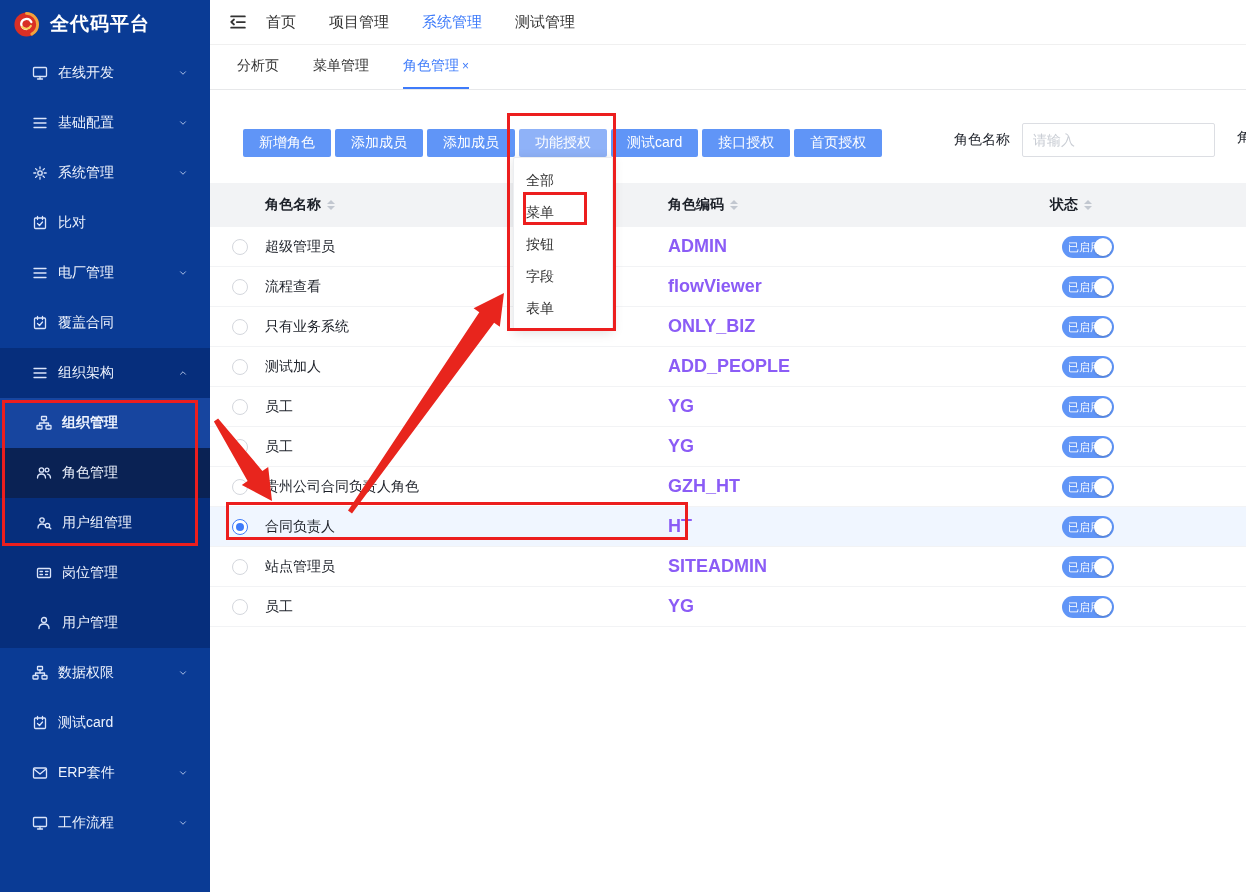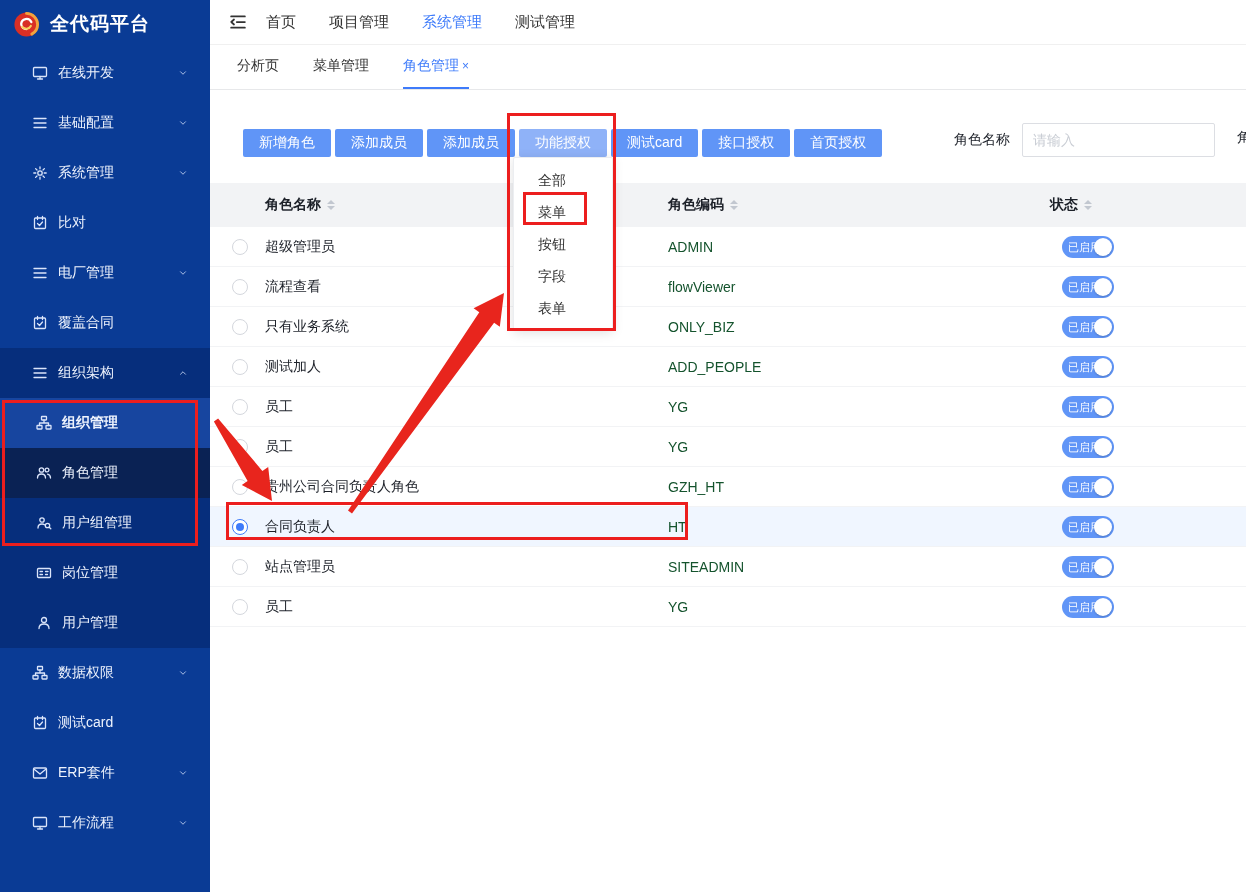--- a/index.html
+++ b/index.html
@@ -50,31 +50,31 @@
   .thead { margin-top:26px; height:44px; background:#f2f3f5; display:grid; grid-template-columns:33px 403px 382px 1fr; align-items:center; padding-left:22px; }
   .th { font-size:14px; font-weight:bold; color:#1d2129; display:flex; align-items:center; cursor:pointer; }
   .th:first-child { grid-column:2; }
   .sorter { display:inline-flex; flex-direction:column; margin-left:6px; gap:2px; }
   .sorter i { display:block; width:0; height:0; border-left:4px solid transparent; border-right:4px solid transparent; }
   .sorter .up { border-bottom:4px solid #c2c7d0; }
   .sorter .dn { border-top:4px solid #c2c7d0; }
   .trow { height:40px; display:grid; grid-template-columns:33px 403px 382px 1fr; align-items:center; padding-left:22px; border-bottom:1px solid #f2f3f5; cursor:pointer; }
   .trow.selected { background:#f0f6ff; }
   .td-name { font-size:14px; color:#1d2129; white-space:nowrap; }
-  .td-code { font-size:14px; color:#14532d; white-space:nowrap; }
+  .td-code { font-size:18px; color:#8b5cf6; white-space:nowrap;font-weight:bold; }
   .radio { width:16px; height:16px; border:1px solid #d4d7dd; border-radius:50%; background:#fff; position:relative; }
   .radio.checked { border-color:#3e7bfa; }
   .radio.checked::after { content:""; position:absolute; left:3px; top:3px; width:8px; height:8px; border-radius:50%; background:#3e7bfa; }
   .toggle { width:52px; height:22px; background:#6095f7; border-radius:11px; position:relative; margin-left:12px; cursor:pointer; }
   .toggle .tg-label { position:absolute; left:6px; top:0; line-height:22px; font-size:11px; color:#fff; white-space:nowrap; }
   .toggle .knob { position:absolute; right:2px; top:2px; width:18px; height:18px; border-radius:50%; background:#fff; box-shadow:0 1px 2px rgba(0,0,0,.2); }
 
   
   .dropdown { position:absolute; left:513px; top:157px; width:100px; background:#fff; border:1px solid #eceef1; border-radius:2px; box-shadow:0 2px 12px rgba(0,0,0,.12); padding:6px 0; z-index:10; }
-  .dd-item { height:32px; line-height:32px; padding-left:24px; font-size:14px; color:#333; cursor:pointer; white-space:nowrap; }
+  .dd-item { height:32px; line-height:32px; padding-left:12px; font-size:14px; color:#333; cursor:pointer; white-space:nowrap; }
 
   
   .ann { position:absolute; border:3px solid #ec1e1e; z-index:20; pointer-events:none; }
   .arrows { position:absolute; inset:0; z-index:21; pointer-events:none; }
 </style>
 </head>
 <body>
 
 <div class="app">
 

